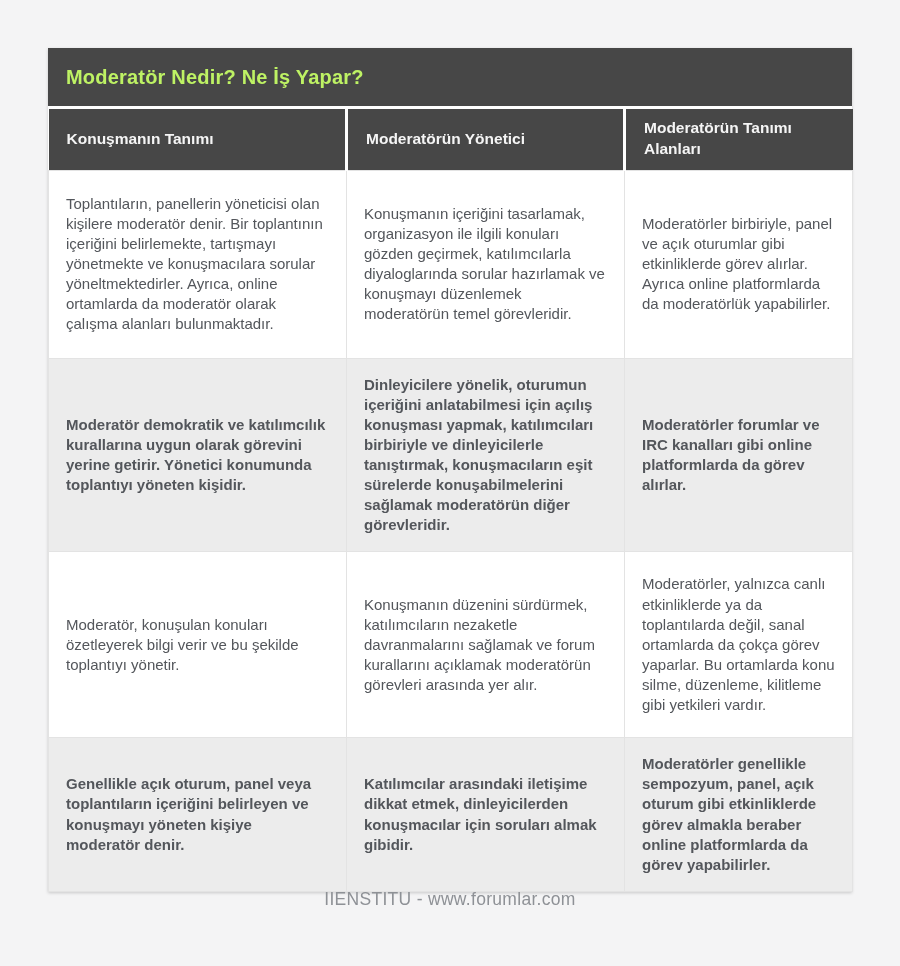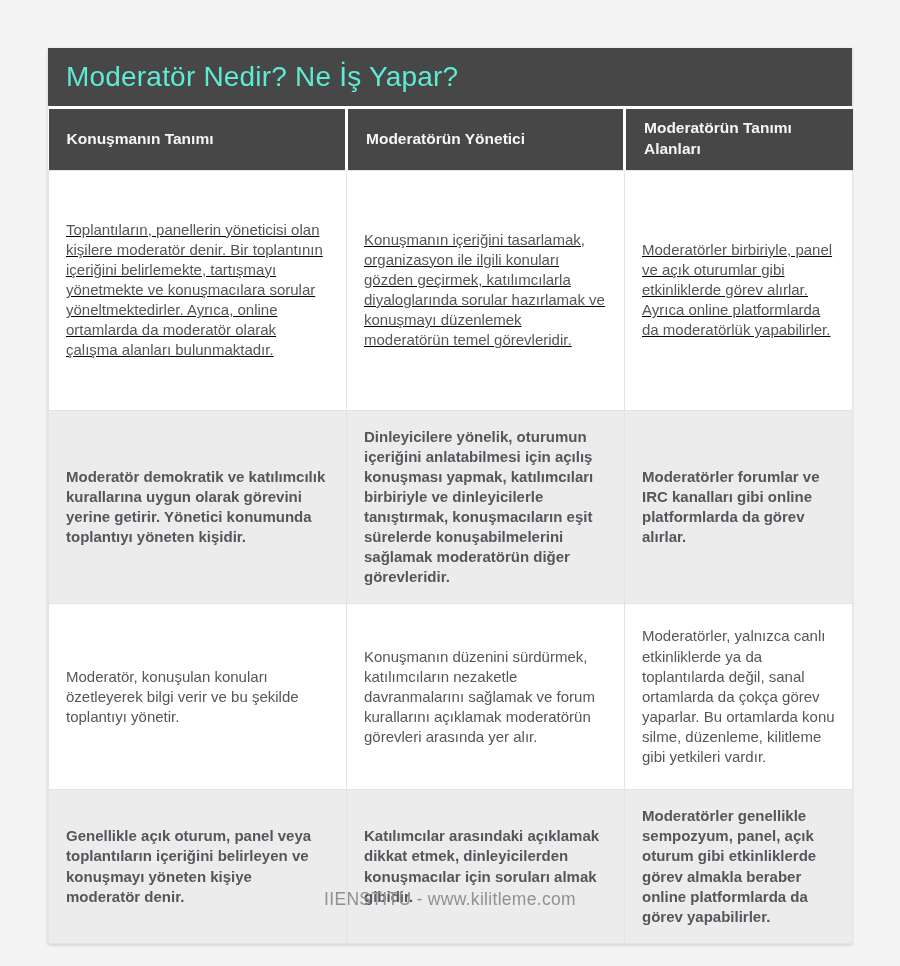--- a/index.html
+++ b/index.html
@@ -28,23 +28,23 @@
   }
   .title-bar{
     background:var(--header-bg);
     height:61px;
     display:flex;
     align-items:center;
     padding:0 18px;
     border-bottom:3px solid #ffffff;
   }
   .title-bar h1{
-    color:#5eead4;
-    font-size:28px;
-    font-weight:normal;
+    color:#bef264;
+    font-size:20px;
+    font-weight:bold;
     letter-spacing:.2px;
   }
   table{
     width:804px;
     border-collapse:collapse;
     table-layout:fixed;
   }
   col.c1{width:298px;}
   col.c2{width:278px;}
   col.c3{width:228px;}
@@ -64,21 +64,21 @@
     border:1px solid var(--cell-border);
     color:var(--body-text);
     font-size:15px;
     line-height:1.34;
     padding:16px 17px;
     vertical-align:middle;
     text-align:left;
     background:var(--card-bg);
   }
   tr.alt td{background:var(--alt-row-bg);font-weight:bold;}
-  tr.r1{height:240px;text-decoration:underline;}
+  tr.r1{height:188px;}
   tr.r2{height:185px;}
   tr.r3{height:186px;}
   tr.r4{height:142px;}
   .footer{
     position:absolute;
     left:0; top:889px;
     width:900px;
     text-align:center;
     color:var(--footer-text);
     font-size:17.5px;
@@ -116,20 +116,20 @@
         <td>Dinleyicilere yönelik, oturumun içeriğini anlatabilmesi için açılış konuşması yapmak, katılımcıları birbiriyle ve dinleyicilerle tanıştırmak, konuşmacıların eşit sürelerde konuşabilmelerini sağlamak moderatörün diğer görevleridir.</td>
         <td>Moderatörler forumlar ve IRC kanalları gibi online platformlarda da görev alırlar.</td>
       </tr>
       <tr class="r3">
         <td>Moderatör, konuşulan konuları özetleyerek bilgi verir ve bu şekilde toplantıyı yönetir.</td>
         <td>Konuşmanın düzenini sürdürmek, katılımcıların nezaketle davranmalarını sağlamak ve forum kurallarını açıklamak moderatörün görevleri arasında yer alır.</td>
         <td>Moderatörler, yalnızca canlı etkinliklerde ya da toplantılarda değil, sanal ortamlarda da çokça görev yaparlar. Bu ortamlarda konu silme, düzenleme, kilitleme gibi yetkileri vardır.</td>
       </tr>
       <tr class="r4 alt">
         <td>Genellikle açık oturum, panel veya toplantıların içeriğini belirleyen ve konuşmayı yöneten kişiye moderatör denir.</td>
-        <td>Katılımcılar arasındaki açıklamak dikkat etmek, dinleyicilerden konuşmacılar için soruları almak gibidir.</td>
+        <td>Katılımcılar arasındaki iletişime dikkat etmek, dinleyicilerden konuşmacılar için soruları almak gibidir.</td>
         <td>Moderatörler genellikle sempozyum, panel, açık oturum gibi etkinliklerde görev almakla beraber online platformlarda da görev yapabilirler.</td>
       </tr>
     </tbody>
   </table>
 </div>
 
-<div class="footer">IIENSTITU - www.kilitleme.com</div>
+<div class="footer">IIENSTITU - www.forumlar.com</div>
 
 </body></html>

